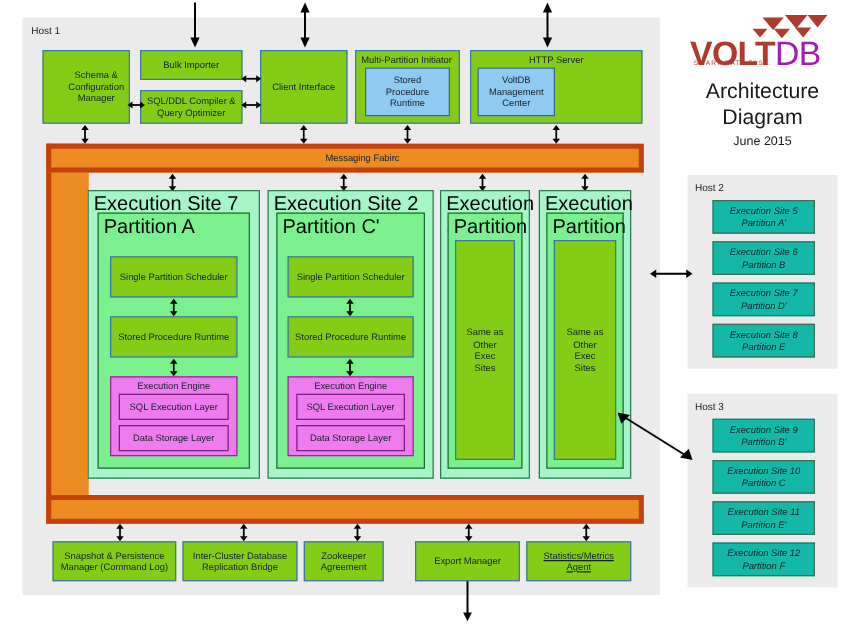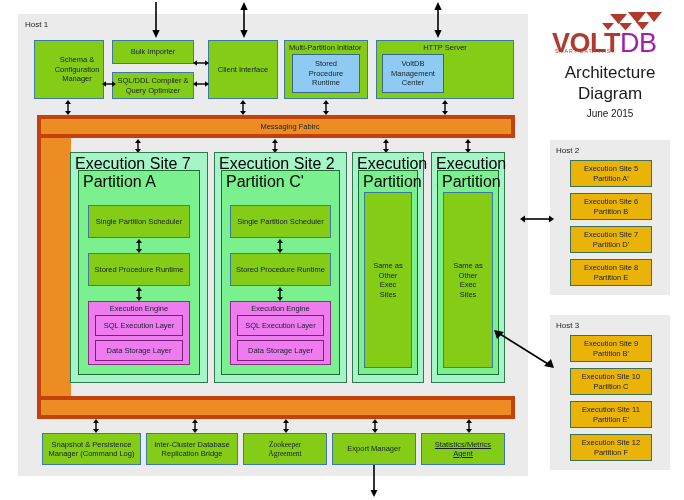--- a/index.html
+++ b/index.html
@@ -39,21 +39,21 @@
     font-size:7.5px;
     line-height:9.5px;
     color:#14202c;
     padding:1px 2px;
     white-space:pre-line;
   }
   .blue{background:#84cc16;border:1px solid #3c79a8;}
   .blue-deep{background:#8fcaf2;border:1px solid #35688f;}
   .green-outer{background:#a6f5c8;border:1.5px solid #2e7a4e;}
   .green-inner{background:#7af08f;border:1.5px solid #1f6b33;}
-  .green-host{background:#eab308;border:1.5px solid #3c6f58;}
+  .green-host{background:#14b8a6;border:1.5px solid #3c6f58;font-style:italic;}
   .magenta{background:#ee7cee;border:1.5px solid #8d2b8d;}
   .magenta-sub{background:#ee7cee;border:1px solid #7c1f7c;}
   .orange{background:#ed8c22;border:4px solid #c2410c;padding-left:30px;}
 
   .label-tl{
     align-items:flex-start;
     justify-content:flex-start;
     text-align:left;
     padding:2px 0 0 4px;
   }
@@ -338,21 +338,21 @@
         <line x1="5" y1="3" x2="5" y2="11" stroke="#000" stroke-width="1.4"></line>
         <polygon points="5,0 2,4 8,4" fill="#000"></polygon>
         <polygon points="5,14 2,10 8,10" fill="#000"></polygon>
       </svg>
   </div>
 
   <div class="abs box blue" style="left:42px;top:433px;width:99px;height:32px;">Snapshot &amp; Persistence
 Manager (Command Log)</div>
   <div class="abs box blue" style="left:146px;top:433px;width:92px;height:32px;">Inter-Cluster Database
 Replication Bridge</div>
-  <div class="abs box blue" style="left:243px;top:433px;width:84px;height:32px;font-family:Liberation Serif, serif;">Zookeeper
+  <div class="abs box blue" style="left:243px;top:433px;width:64px;height:32px;">Zookeeper
 Agreement</div>
   <div class="abs box blue" style="left:332px;top:433px;width:84px;height:32px;">Export Manager</div>
   <div class="abs box blue" style="left:421px;top:433px;width:84px;height:32px;text-decoration:underline;">Statistics/Metrics
 Agent</div>
 
   <div class="abs arrow" style="left:369px;top:465px;width:10px;height:32px;">
     <svg width="10" height="32" viewBox="0 0 10 32">
         <line x1="5" y1="0" x2="5" y2="26" stroke="#000" stroke-width="1.6"></line>
         <polygon points="5,32 1.5,25 8.5,25" fill="#000"></polygon>
       </svg>

